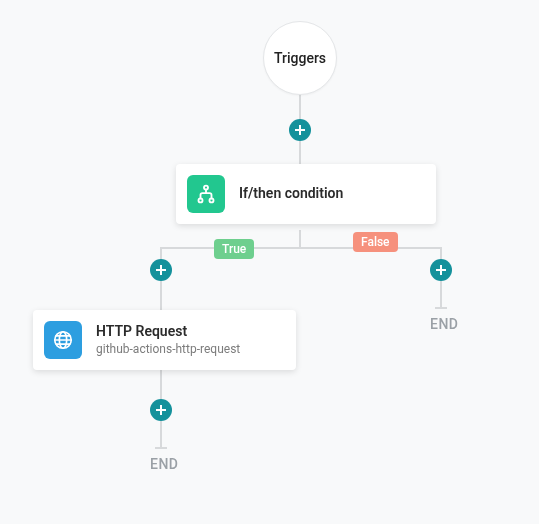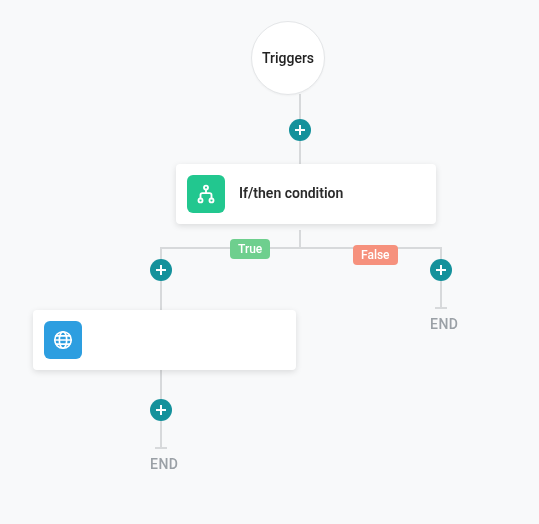--- a/index.html
+++ b/index.html
@@ -95,21 +95,21 @@
   <div class="line" style="left:440px; top:247px; width:2px; height:14px;"></div>
 
   <div class="line" style="left:160px; top:280px; width:2px; height:31px;"></div>
 
   <div class="line" style="left:160px; top:368px; width:2px; height:32px;"></div>
 
   <div class="line" style="left:160px; top:420px; width:2px; height:28px;"></div>
 
   <div class="line" style="left:440px; top:280px; width:2px; height:28px;"></div>
 
-  <div class="trigger-node" style="left:251px; top:21px;">
+  <div class="trigger-node" style="left:263px; top:21px;">
     <span>Triggers</span>
   </div>
 
   <div class="add-btn" style="left:289px; top:119px;">
     <svg width="12" height="12" viewBox="0 0 12 12">
         <path d="M5 1h2v4h4v2H7v4H5V7H1V5h4z" fill="#fff"></path>
       </svg>
   </div>
 
   <div class="node-card" style="left:176px; top:164px; width:260px;">
@@ -120,22 +120,22 @@
         <path d="M6 17 V13 Q6 11 8 11 H16 Q18 11 18 13 V17"></path>
         <circle cx="6" cy="19" r="2.2"></circle>
         <circle cx="18" cy="19" r="2.2"></circle>
       </svg>
     </div>
     <div class="node-text-col">
       <span class="node-title">If/then condition</span>
     </div>
   </div>
 
-  <div class="branch-label lbl-true" style="left:230px; top:239px;">True</div>
-  <div class="branch-label lbl-false" style="left:353px; top:245px;">False</div>
+  <div class="branch-label lbl-true" style="left:214px; top:239px;">True</div>
+  <div class="branch-label lbl-false" style="left:353px; top:232px;">False</div>
 
   <div class="add-btn" style="left:150px; top:259px;">
     <svg width="12" height="12" viewBox="0 0 12 12">
         <path d="M5 1h2v4h4v2H7v4H5V7H1V5h4z" fill="#fff"></path>
       </svg>
   </div>
 
   <div class="add-btn" style="left:430px; top:259px;">
     <svg width="12" height="12" viewBox="0 0 12 12">
         <path d="M5 1h2v4h4v2H7v4H5V7H1V5h4z" fill="#fff"></path>
@@ -145,20 +145,24 @@
   <div class="node-card" style="left:33px; top:310px; width:263px;">
     <div class="node-icon icon-blue">
       <svg width="22" height="22" viewBox="0 0 24 24" fill="none" stroke="#fff" stroke-width="1.8" stroke-linecap="round">
         <circle cx="12" cy="12" r="9"></circle>
         <ellipse cx="12" cy="12" rx="4" ry="9"></ellipse>
         <path d="M3 12 H21"></path>
         <path d="M4.5 7.5 H19.5"></path>
         <path d="M4.5 16.5 H19.5"></path>
       </svg>
     </div>
+    <div class="node-text-col">
+      <span class="node-title">HTTP Request</span>
+      <span class="node-sub">github-actions-http-request</span>
+    </div>
   </div>
 
   <div class="add-btn" style="left:150px; top:399px;">
     <svg width="12" height="12" viewBox="0 0 12 12">
         <path d="M5 1h2v4h4v2H7v4H5V7H1V5h4z" fill="#fff"></path>
       </svg>
   </div>
 
   <div class="end-cap" style="left:155px; top:447px;"></div>
   <div class="end-text" style="left:150px; top:456px;">END</div>

